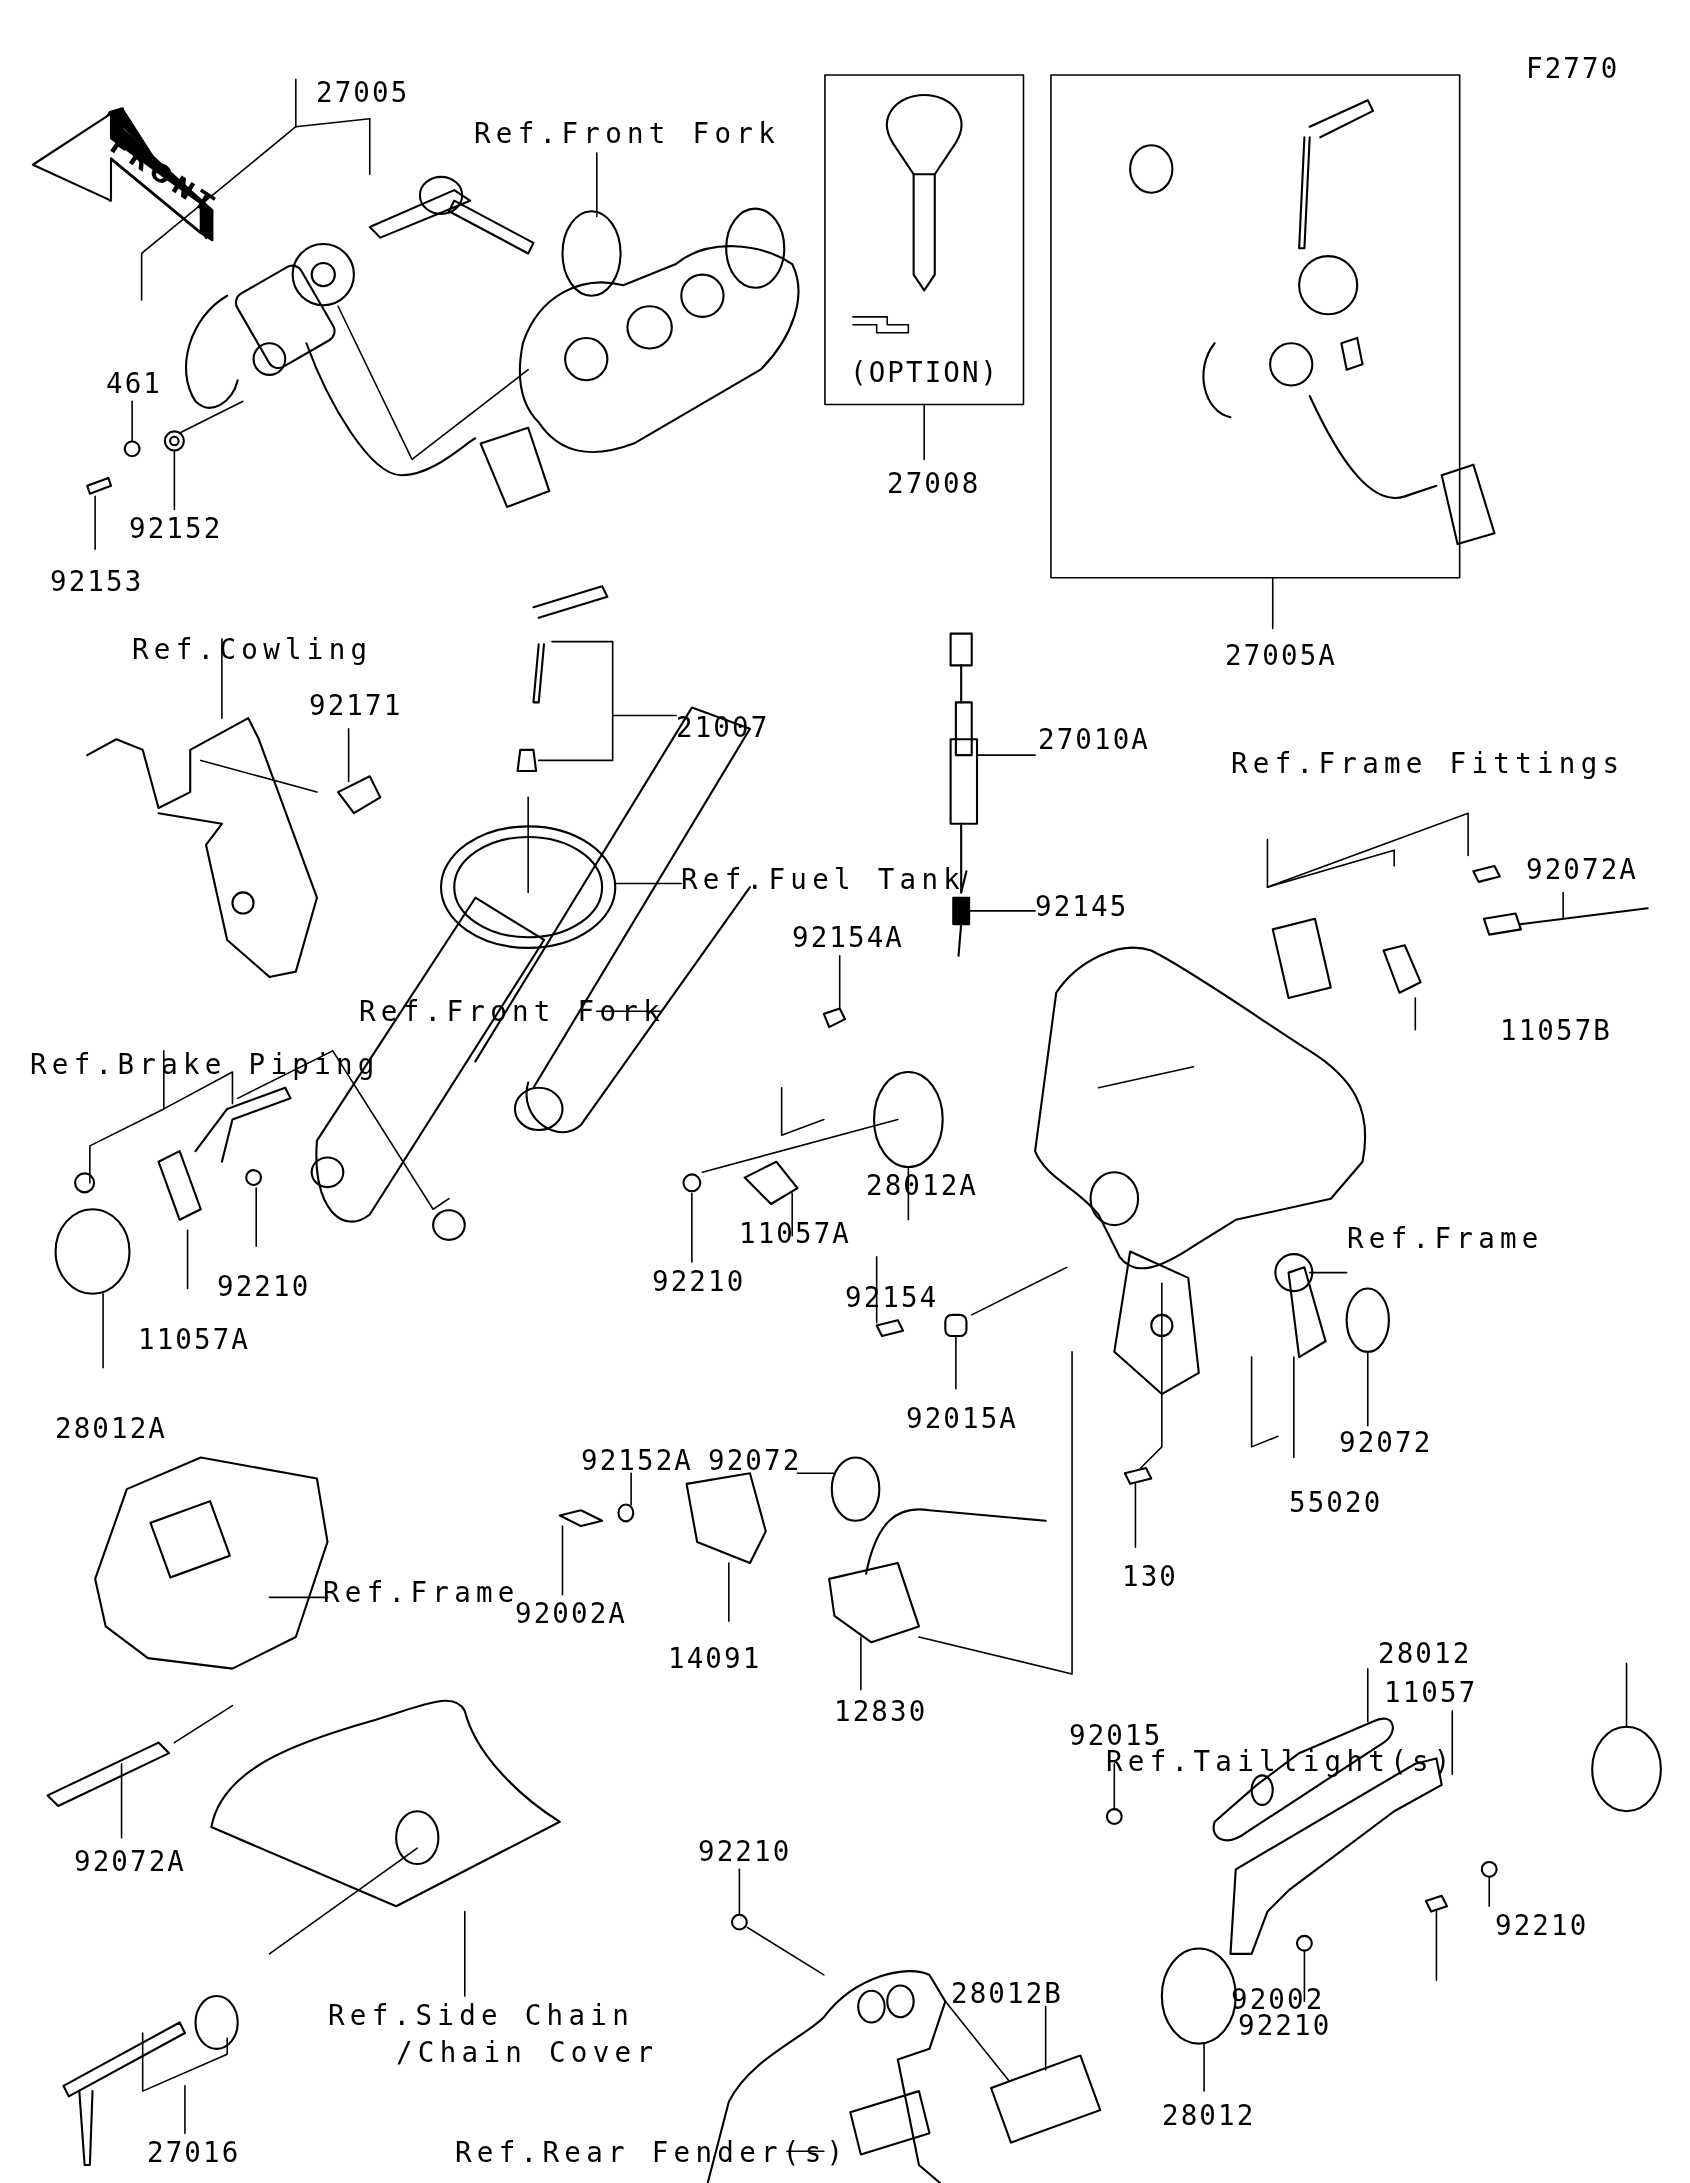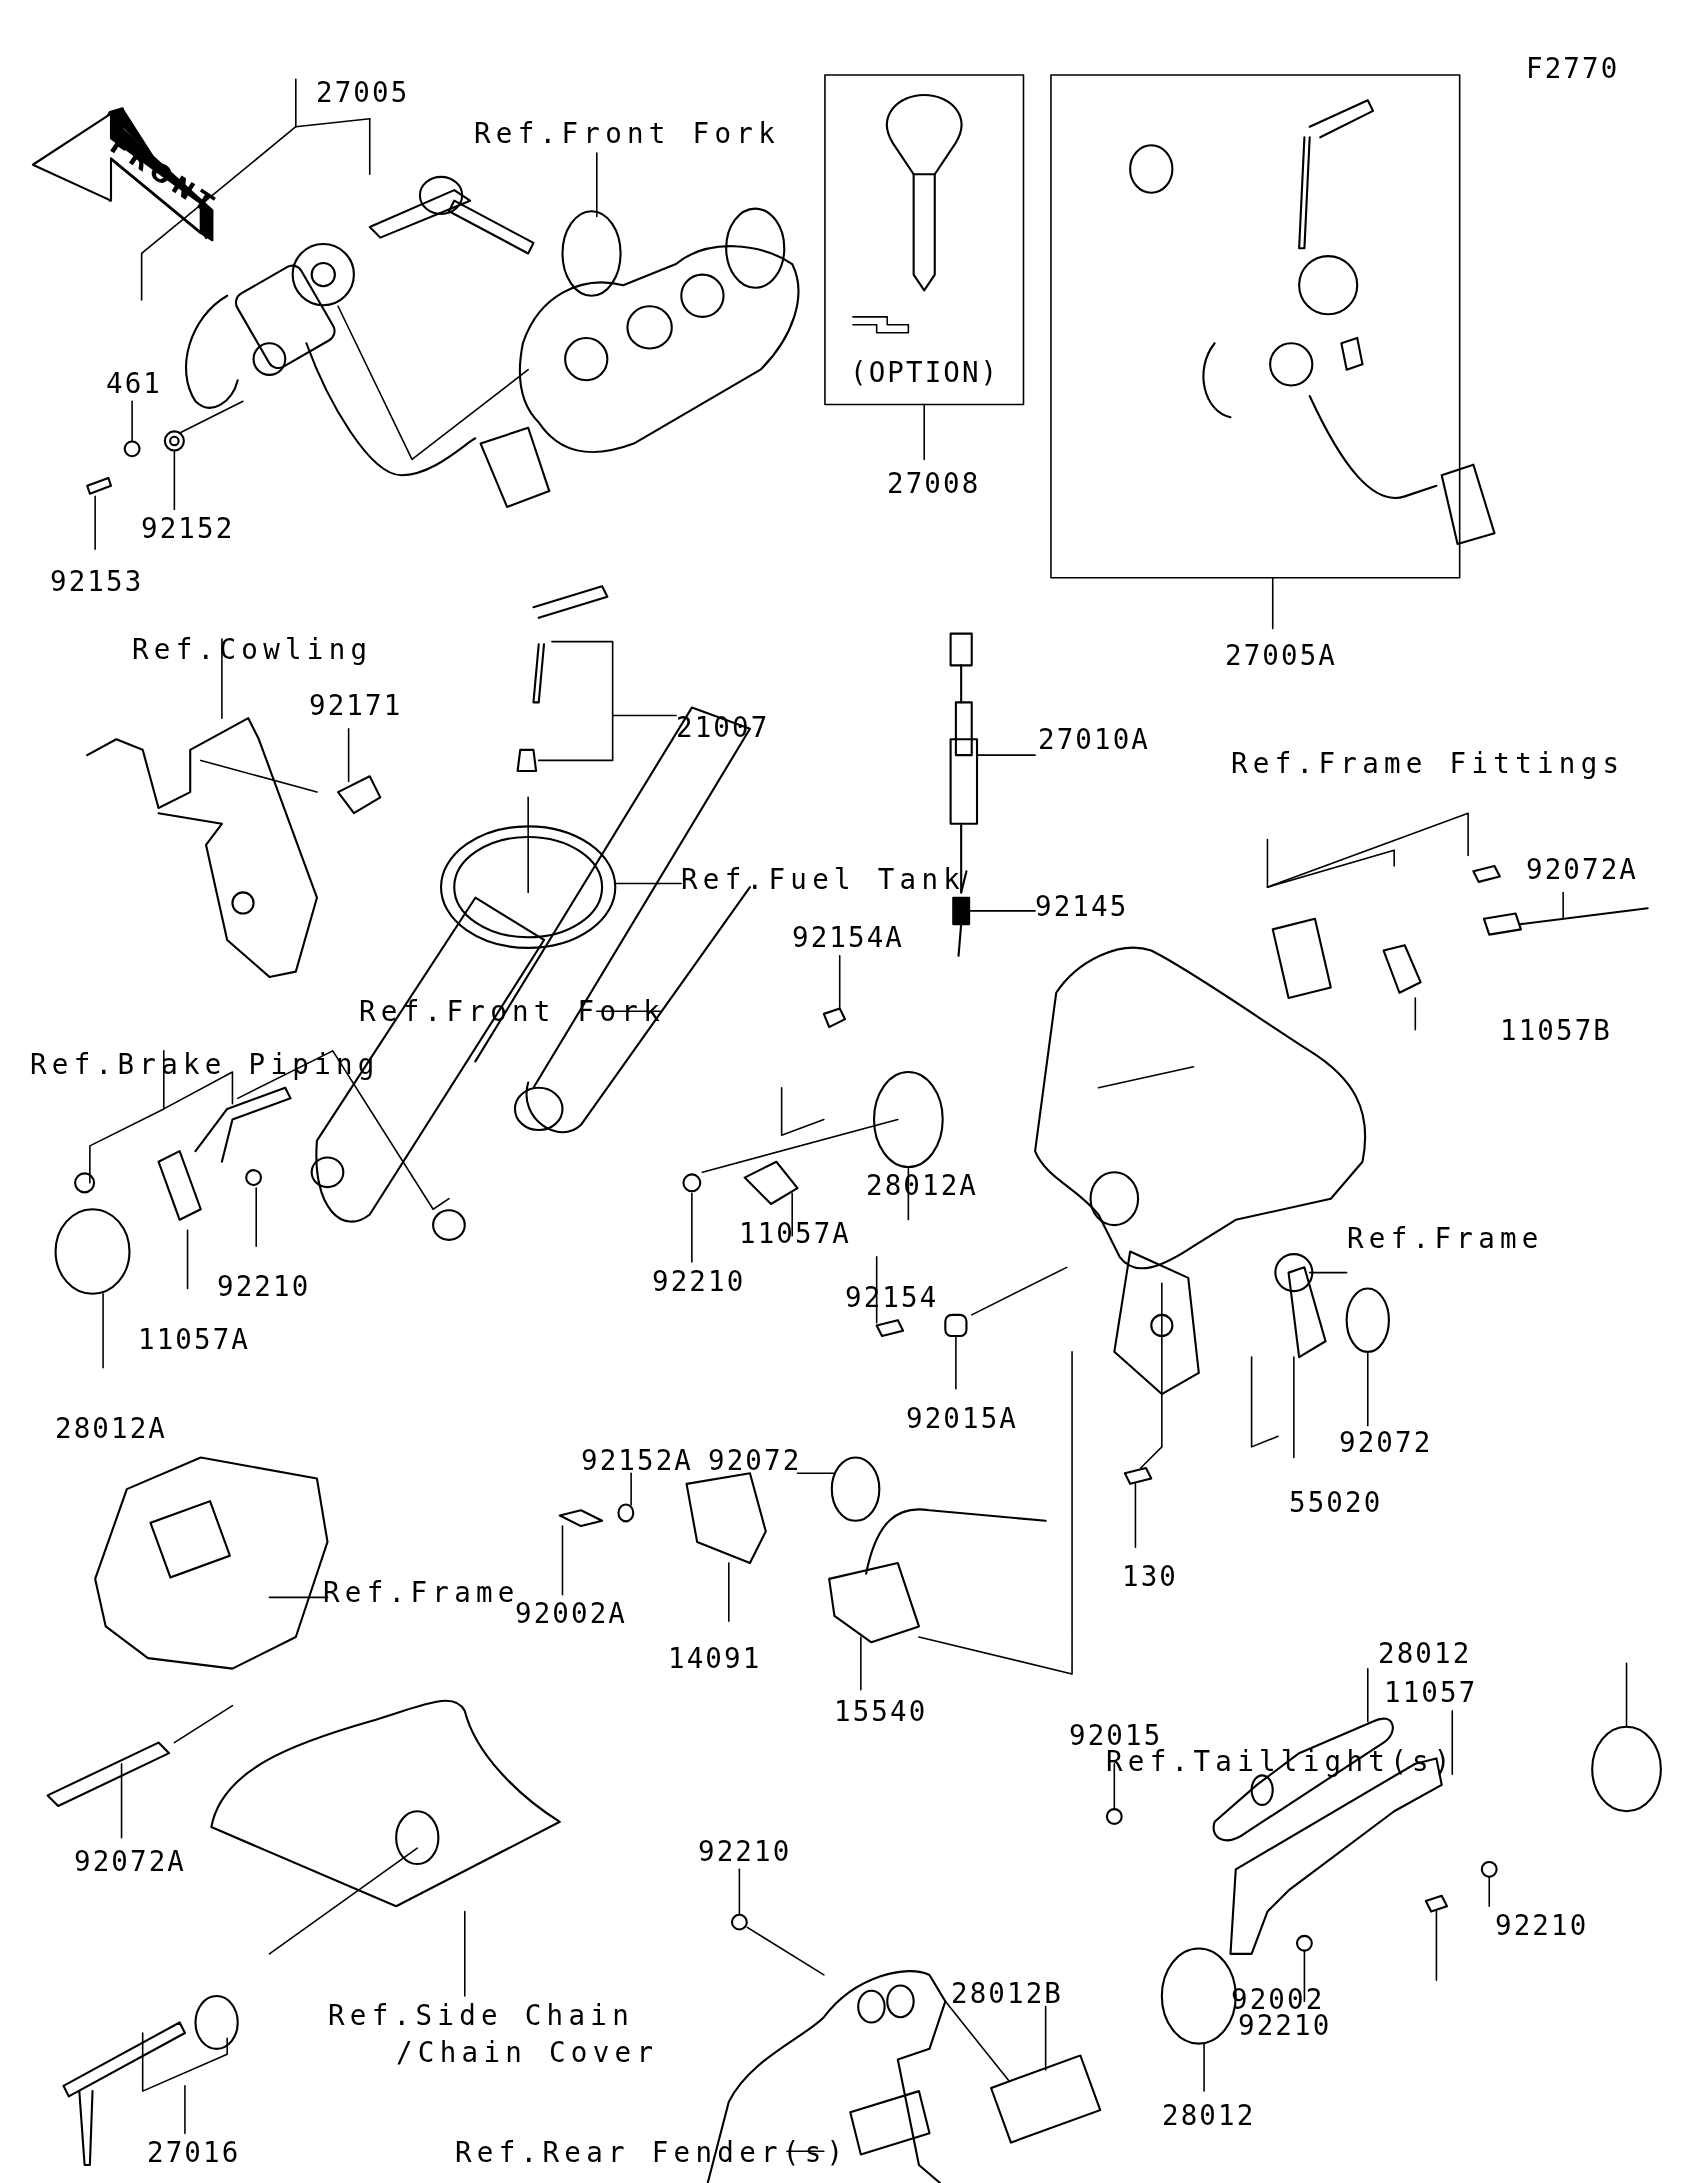--- a/index.html
+++ b/index.html
@@ -271,21 +271,21 @@
 <div class="lbl" style="left:1526px;top:55px;">F2770</div>
 <div class="front" style="left:103px;top:161px;transform:rotate(33deg);">FRONT</div>
 
 <div class="lbl" style="left:850px;top:359px;">(OPTION)</div>
 <div class="lbl" style="left:887px;top:470px;">27008</div>
 <div class="lbl" style="left:1225px;top:642px;">27005A</div>
 
 <div class="lbl" style="left:316px;top:79px;">27005</div>
 <div class="lbl ref" style="left:474px;top:120px;">Ref.Front Fork</div>
 <div class="lbl" style="left:106px;top:370px;">461</div>
-<div class="lbl" style="left:129px;top:515px;margin-left:12px;">92152</div>
+<div class="lbl" style="left:129px;top:515px;">92152</div>
 <div class="lbl" style="left:50px;top:568px;">92153</div>
 
 <div class="lbl ref" style="left:132px;top:636px;">Ref.Cowling</div>
 <div class="lbl" style="left:309px;top:692px;">92171</div>
 <div class="lbl" style="left:676px;top:700px;margin-top:14px;">21007</div>
 <div class="lbl ref" style="left:681px;top:866px;">Ref.Fuel Tank</div>
 
 <div class="lbl" style="left:1038px;top:726px;">27010A</div>
 <div class="lbl" style="left:1035px;top:893px;">92145</div>
 <div class="lbl ref" style="left:1231px;top:750px;">Ref.Frame Fittings</div>
@@ -307,21 +307,21 @@
 <div class="lbl" style="left:845px;top:1268px;margin-top:16px;">92154</div>
 <div class="lbl" style="left:906px;top:1405px;">92015A</div>
 <div class="lbl" style="left:1289px;top:1489px;">55020</div>
 <div class="lbl" style="left:1339px;top:1429px;">92072</div>
 <div class="lbl" style="left:1122px;top:1563px;">130</div>
 
 <div class="lbl" style="left:708px;top:1447px;">92072</div>
 <div class="lbl" style="left:581px;top:1447px;">92152A</div>
 <div class="lbl" style="left:515px;top:1600px;">92002A</div>
 <div class="lbl" style="left:668px;top:1645px;">14091</div>
-<div class="lbl" style="left:834px;top:1698px;">15540</div>
+<div class="lbl" style="left:834px;top:1698px;">12830</div>
 
 <div class="lbl ref" style="left:323px;top:1579px;">Ref.Frame</div>
 <div class="lbl" style="left:74px;top:1848px;">92072A</div>
 <div class="lbl ref" style="left:328px;top:2002px;">Ref.Side Chain</div>
 <div class="lbl ref" style="left:396px;top:2039px;">/Chain Cover</div>
 <div class="lbl" style="left:147px;top:2139px;">27016</div>
 
 <div class="lbl" style="left:698px;top:1838px;">92210</div>
 <div class="lbl ref" style="left:455px;top:2139px;">Ref.Rear Fender(s)</div>
 <div class="lbl" style="left:951px;top:1980px;">28012B</div>

